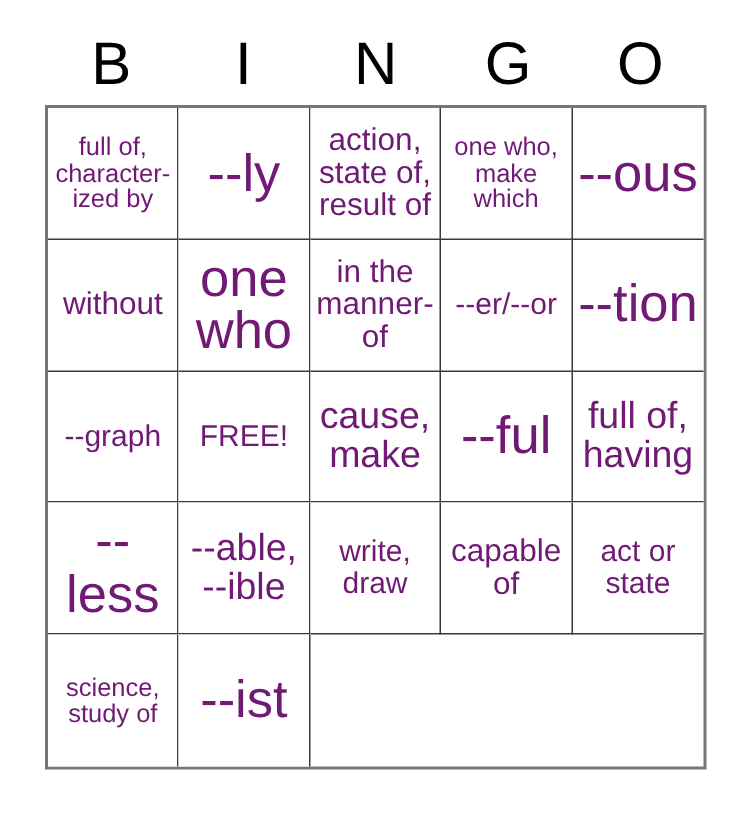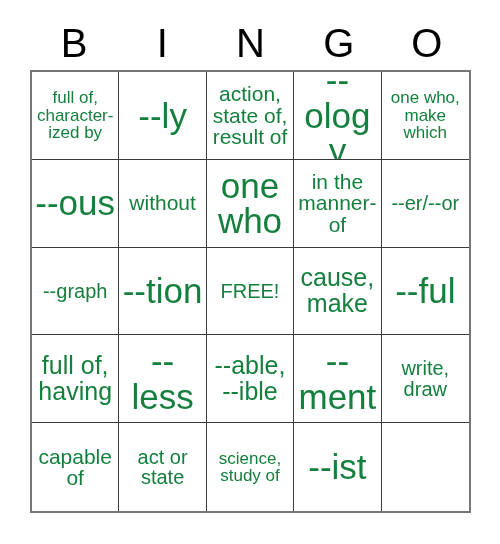--- a/index.html
+++ b/index.html
@@ -69,21 +69,21 @@
     overflow: hidden;
     padding: 1px 2px;
     background: #ffffff;
   }
   .cell:nth-child(5n) { border-right: none; }
   .cell:nth-child(n+21) { border-bottom: none; }
 
   .cell-text {
     display: block;
     width: 100%;
-    color: #15803d;
+    color: #701a75;
     line-height: 1.02;
     word-break: normal;
     overflow-wrap: break-word;
     hyphens: none;
   }
 
   
   .sz-xxl .cell-text { font-size: 35px; }
   .sz-xl  .cell-text { font-size: 20px; }
   .sz-lg  .cell-text { font-size: 25px; }
@@ -107,70 +107,64 @@
 
     <div class="cell sz-sm">
         <span class="cell-text">full of, character-ized by</span>
       </div>
     <div class="cell sz-xxl">
         <span class="cell-text">--ly</span>
       </div>
     <div class="cell sz-md">
         <span class="cell-text">action, state of, result of</span>
       </div>
-    <div class="cell sz-xxl">
-        <span class="cell-text">--ology</span>
-      </div>
     <div class="cell sz-sm">
         <span class="cell-text">one who, make which</span>
       </div>
 
     <div class="cell sz-xxl">
         <span class="cell-text">--ous</span>
       </div>
     <div class="cell sz-md">
         <span class="cell-text">without</span>
       </div>
     <div class="cell sz-xxl">
         <span class="cell-text">one who</span>
       </div>
     <div class="cell sz-md">
         <span class="cell-text">in the manner-of</span>
       </div>
     <div class="cell sz-xl">
         <span class="cell-text">--er/--or</span>
       </div>
 
+    <div class="cell sz-xxl">
+        <span class="cell-text">--tion</span>
+      </div>
     <div class="cell sz-xl">
         <span class="cell-text">--graph</span>
-      </div>
-    <div class="cell sz-xxl">
-        <span class="cell-text">--tion</span>
       </div>
     <div class="cell sz-xl">
         <span class="cell-text">FREE!</span>
       </div>
     <div class="cell sz-lg">
         <span class="cell-text">cause, make</span>
       </div>
     <div class="cell sz-xxl">
         <span class="cell-text">--ful</span>
       </div>
 
     <div class="cell sz-lg">
         <span class="cell-text">full of, having</span>
       </div>
     <div class="cell sz-xxl">
         <span class="cell-text">--less</span>
       </div>
     <div class="cell sz-lg">
         <span class="cell-text">--able, --ible</span>
-      </div>
-    <div class="cell sz-xxl">
-        <span class="cell-text">--ment</span>
       </div>
     <div class="cell sz-xl">
         <span class="cell-text">write, draw</span>
       </div>
 
     <div class="cell sz-md">
         <span class="cell-text">capable of</span>
       </div>
     <div class="cell sz-xl">
         <span class="cell-text">act or state</span>

